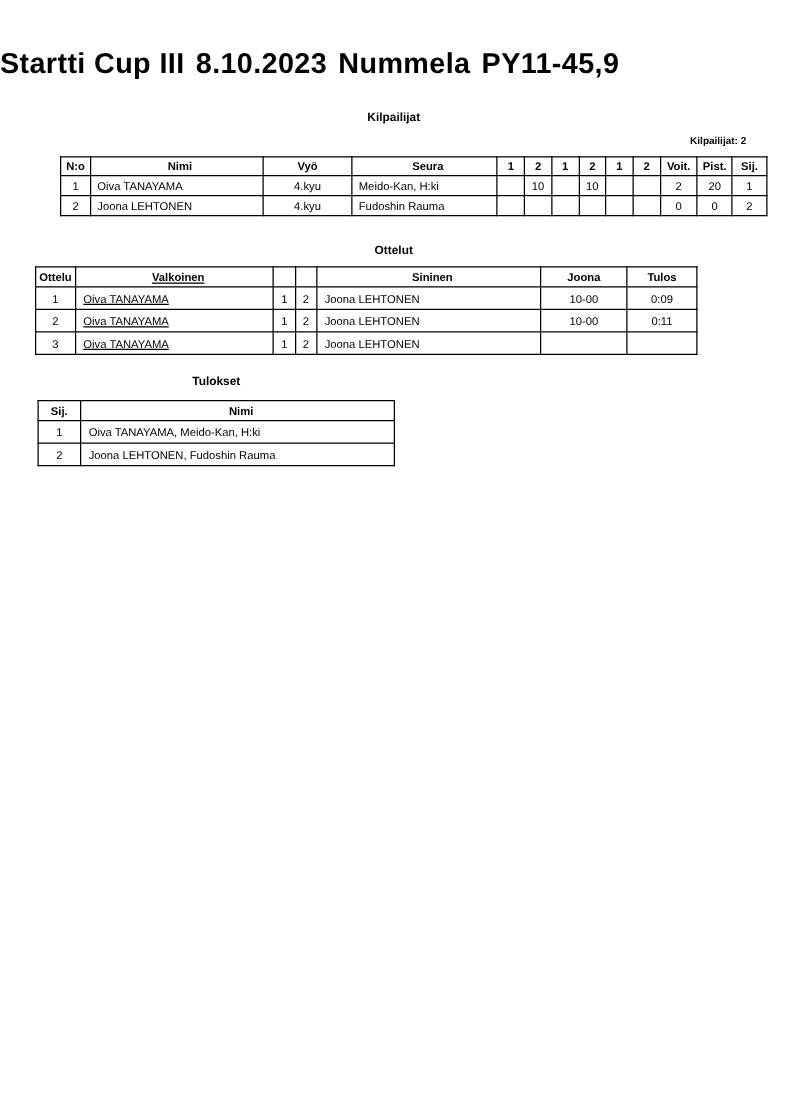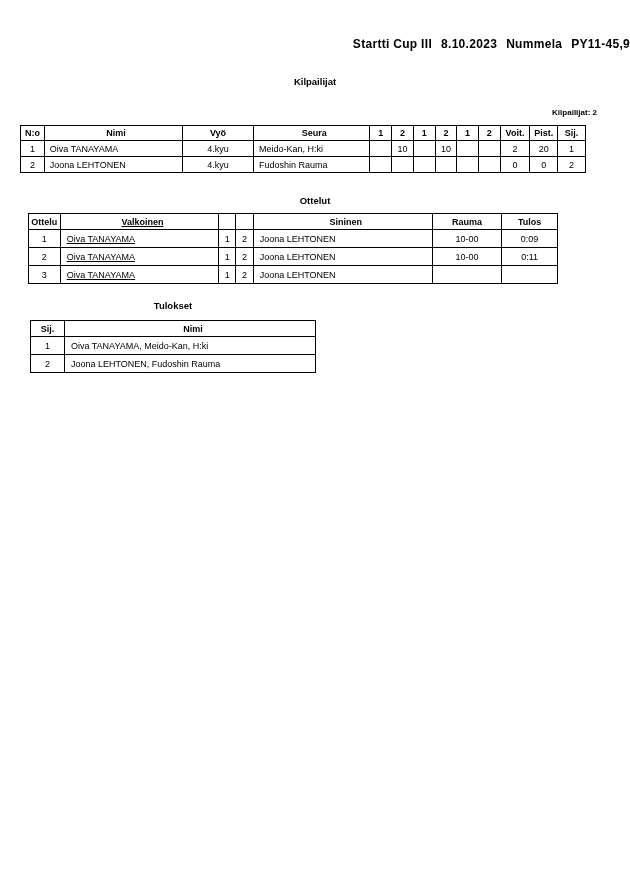--- a/index.html
+++ b/index.html
@@ -14,22 +14,22 @@
     color: #000000;
     position: relative;
     overflow: hidden;
   }
   .page {
     position: relative;
     width: 630px;
     height: 891px;
   }
   .title {
-    text-align: right;
-    font-size: 12px;
+    text-align: left;
+    font-size: 23px;
     font-weight: bold;
     margin-top: 37px;
     letter-spacing: 0.3px;
   }
   .title .sp { display: inline-block; width: 9px; }
   .section-label {
     text-align: center;
     font-size: 9.5px;
     font-weight: bold;
     margin-top: 25px;
@@ -51,21 +51,21 @@
     border: 1px solid #000000;
     padding: 0;
     font-weight: normal;
     height: 16px;
     box-sizing: border-box;
   }
 
   
   #competitors-table {
     position: absolute;
-    left: 20px;
+    left: 48px;
     top: 88px;
     width: 564px;
   }
   #competitors-table table { width: 566px; }
   #competitors-table th {
     font-weight: bold;
     font-size: 9px;
     text-align: center;
     height: 15px;
   }
@@ -216,21 +216,21 @@
 
   <div id="matches-table">
     <table>
       <thead>
         <tr>
           <th class="m-no">Ottelu</th>
           <th class="m-white">Valkoinen</th>
           <th class="m-p1"></th>
           <th class="m-p2"></th>
           <th class="m-blue">Sininen</th>
-          <th class="m-result">Rauma</th>
+          <th class="m-result">Joona</th>
           <th class="m-time">Tulos</th>
         </tr>
       </thead>
       <tbody>
         <tr>
           <td class="m-no">1</td>
           <td class="m-white">Oiva TANAYAMA</td>
           <td class="m-p1">1</td>
           <td class="m-p2">2</td>
           <td class="m-blue">Joona LEHTONEN</td>

